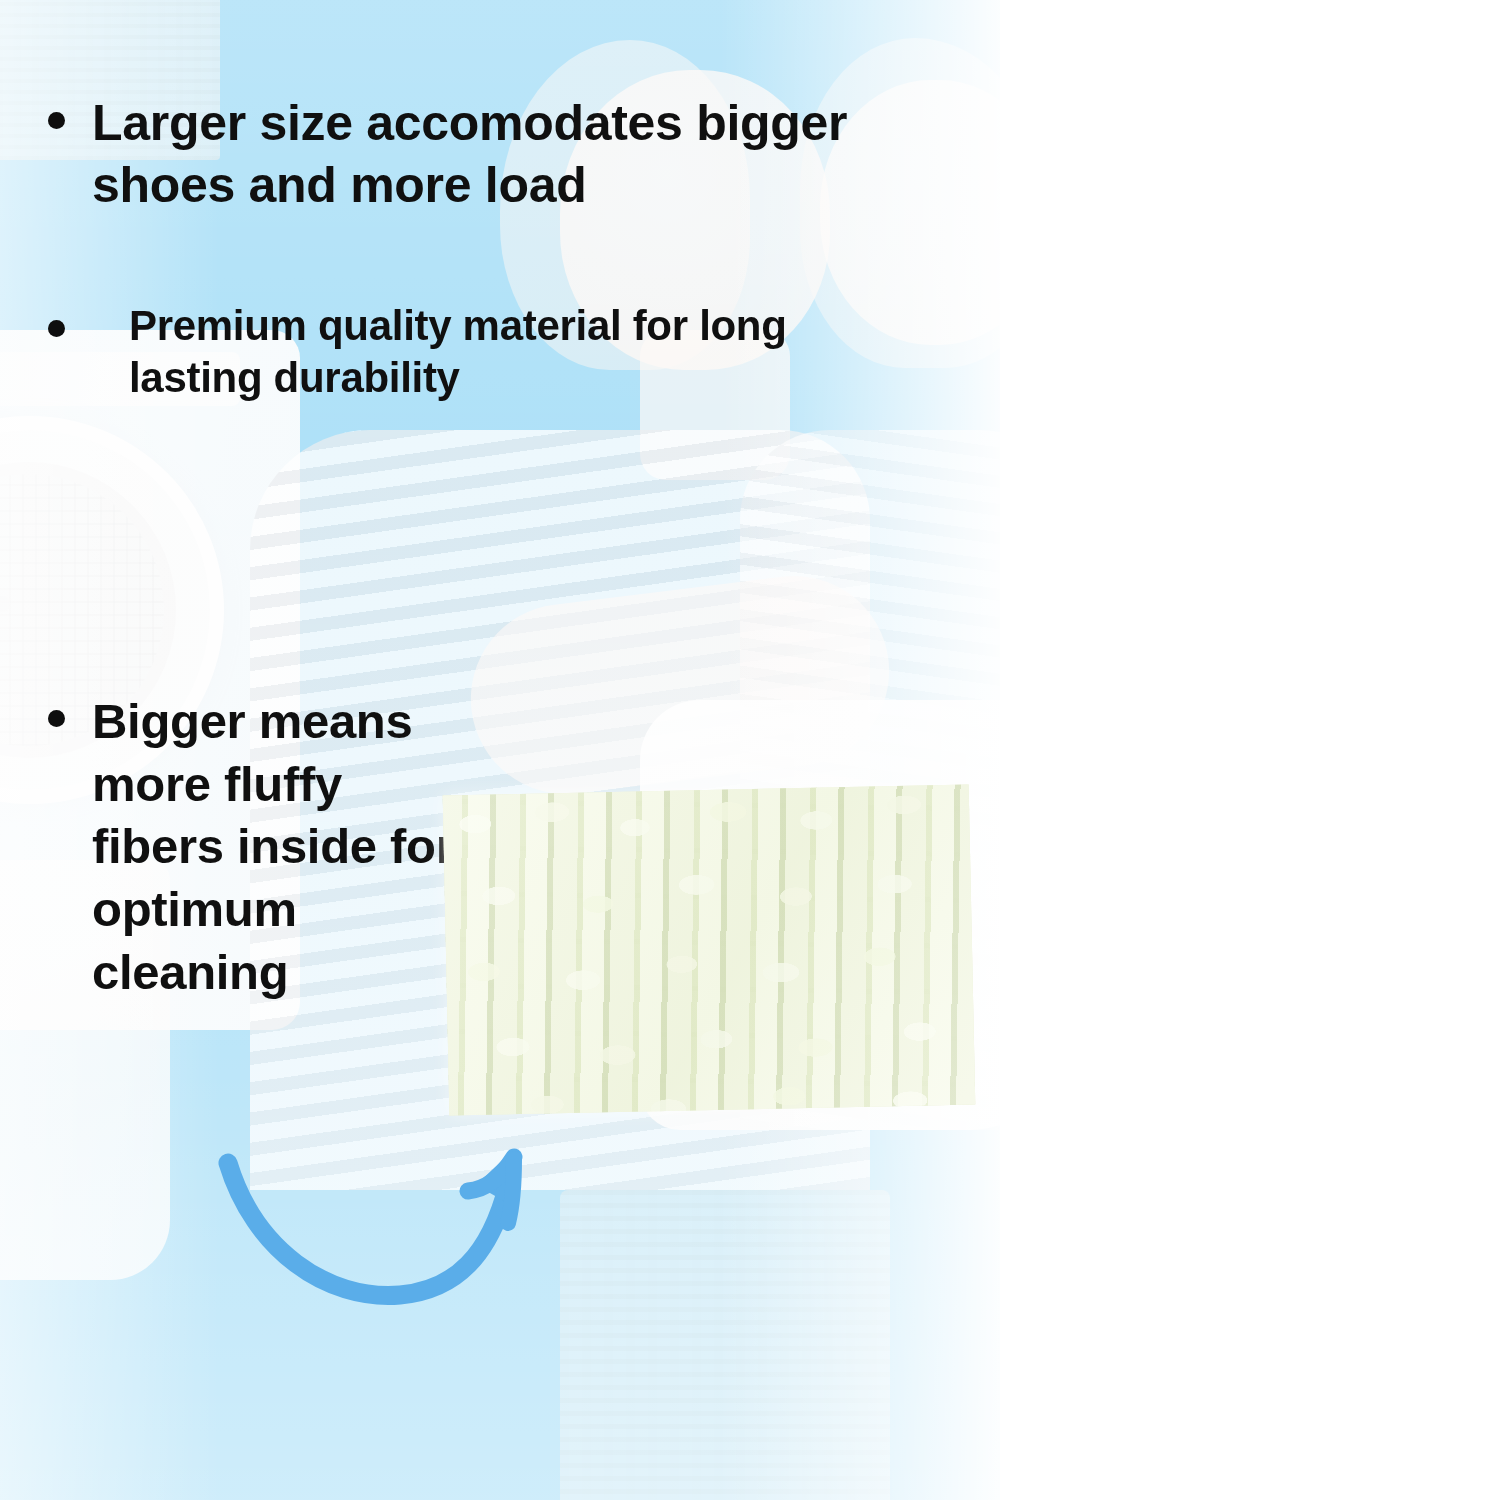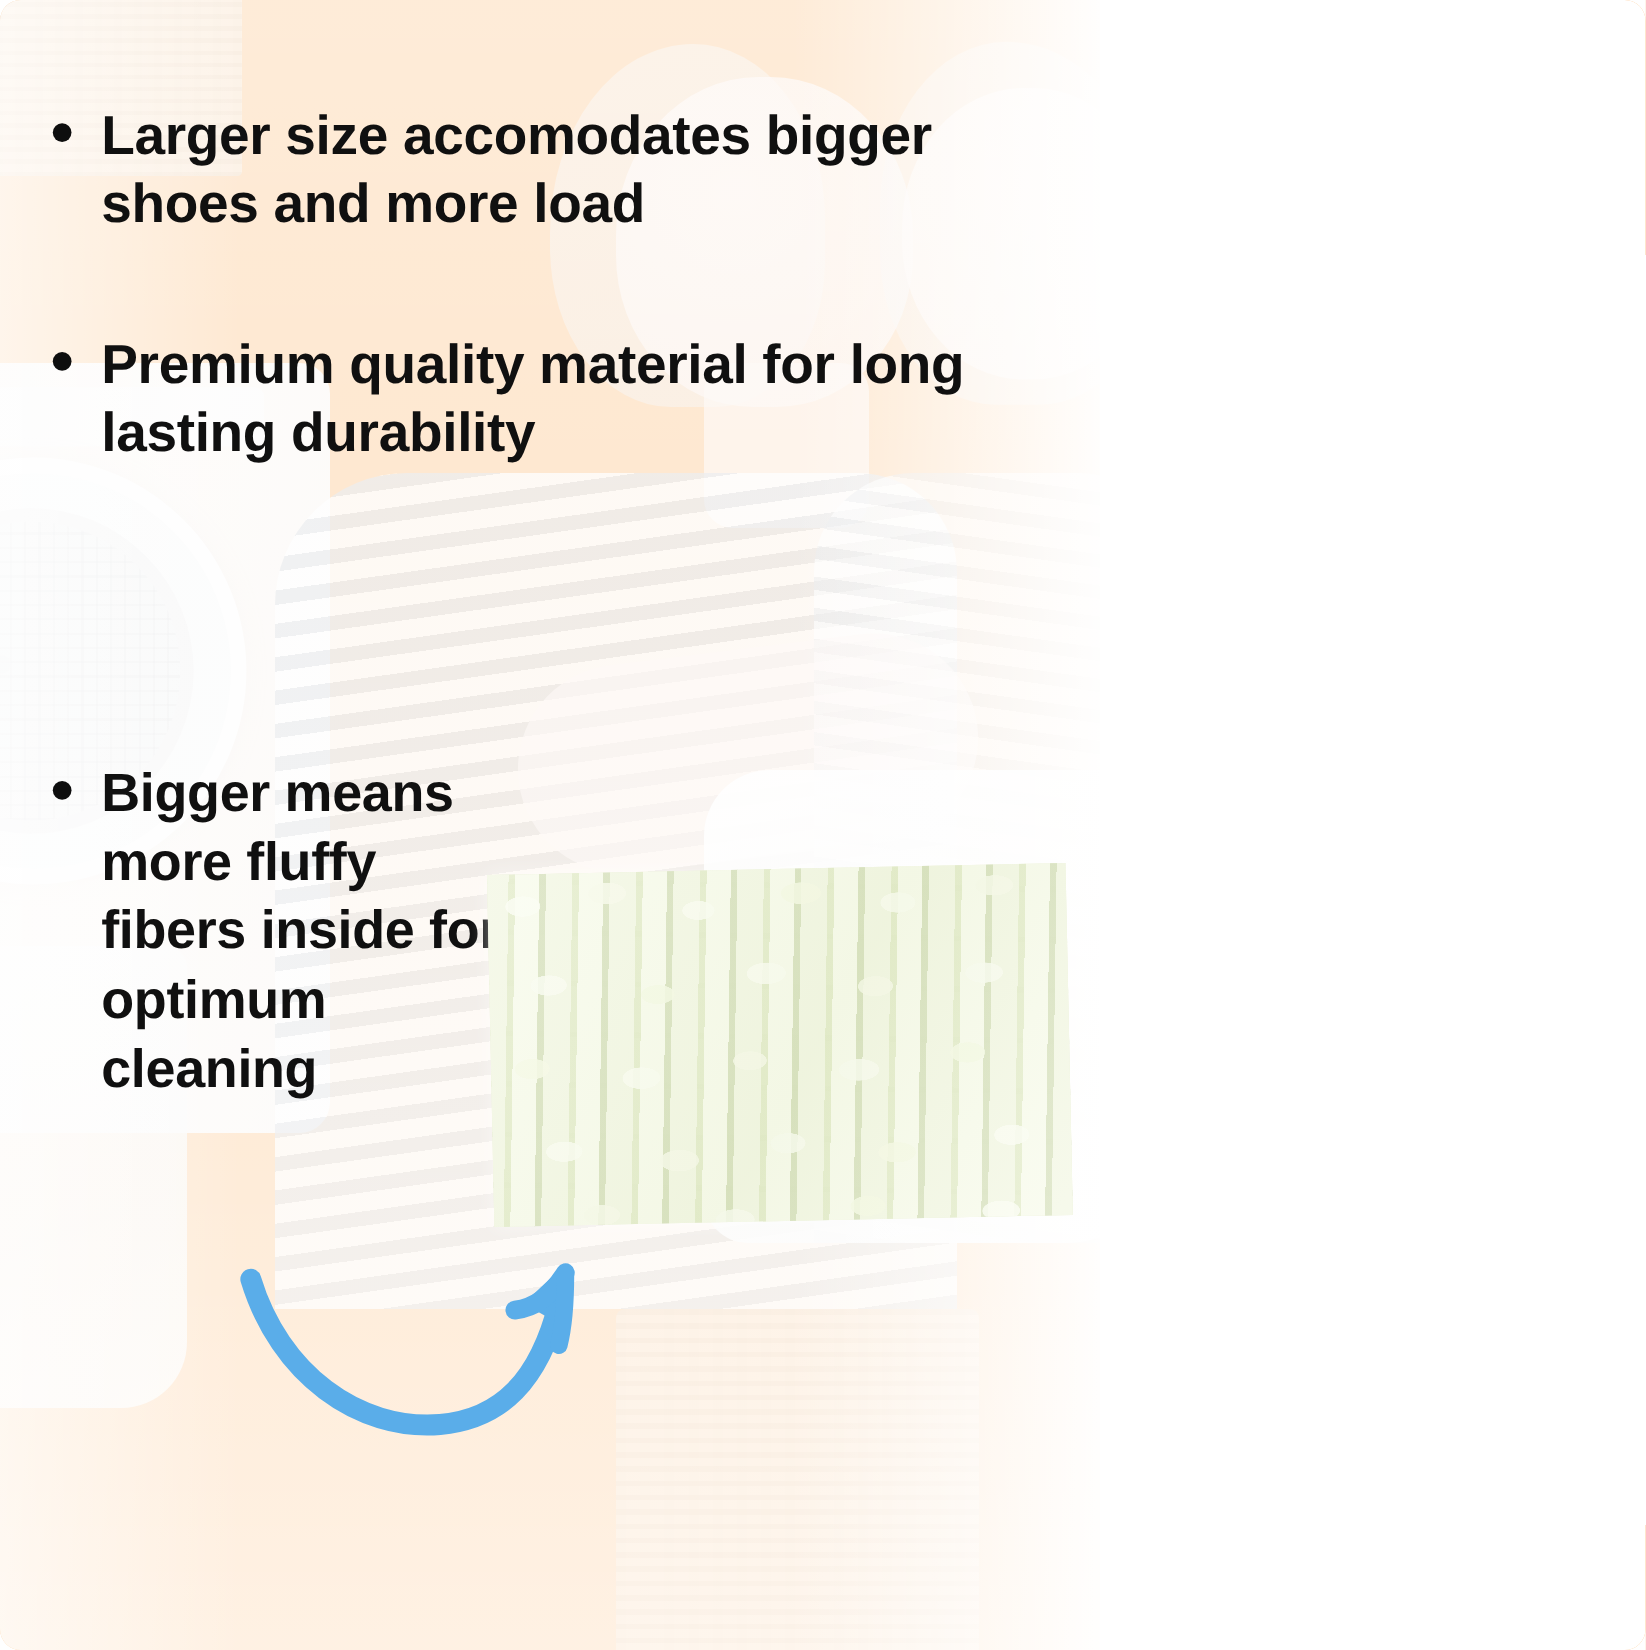--- a/index.html
+++ b/index.html
@@ -1,19 +1,19 @@
 <!DOCTYPE html>
 <html><head>
 <meta charset="utf-8">
 <style>
   * { margin:0; padding:0; box-sizing:border-box; }
   html,body { width:1496px; height:1500px; background:#ffffff; overflow:hidden; }
   body { font-family:"Liberation Sans", sans-serif; }
 
-  #stage { position:relative; width:1496px; height:1500px; background:#fdba74; overflow:hidden;border-radius:19px; }
+  #stage { position:relative; width:1496px; height:1500px; background:#0ea5e9; overflow:hidden; }
 
   
   .bg-photo { position:absolute; left:0; top:0; width:1000px; height:1500px; overflow:hidden; }
 
   
   .wm-body { position:absolute; left:-120px; top:330px; width:420px; height:700px;
              background:linear-gradient(100deg,#f2f3f4 0%,#fbfbfb 55%,#f6f6f7 100%);
              border-radius:28px; opacity:.92; }
   .wm-door-outer { position:absolute; left:-150px; top:430px; width:360px; height:360px;
              border-radius:50%; background:#f7f8f8;
@@ -98,21 +98,21 @@
   
   .bullets { position:absolute; left:0; top:0; width:900px; }
   .bullet { position:absolute; display:flex; align-items:flex-start; }
   .dot { flex:0 0 auto; width:17px; height:17px; border-radius:50%; background:#0e0e0e;
          margin-right:27px; margin-top:20px; }
   .btext { color:#101010; font-weight:700; letter-spacing:-.3px; }
 
   #b1 { left:48px; top:92px; width:830px; }
   #b1 .btext { font-size:50px; line-height:1.24; }
   #b2 { left:48px; top:300px; width:840px; }
-  #b2 .btext { font-size:50px; line-height:1.24; }
+  #b2 .btext { font-size:42px; line-height:1.24;margin-left:37px; }
   #b3 { left:48px; top:690px; width:420px; }
   #b3 .btext { font-size:49px; line-height:1.28; }
 
   
   .fiber { position:absolute; left:446px; top:790px; width:526px; height:320px;
            transform:rotate(-1.2deg); overflow:hidden;
            background:#e9eed7;
            box-shadow:0 0 18px rgba(255,255,255,.5); }
   .fiber-rows { position:absolute; inset:-10px;
            background:

